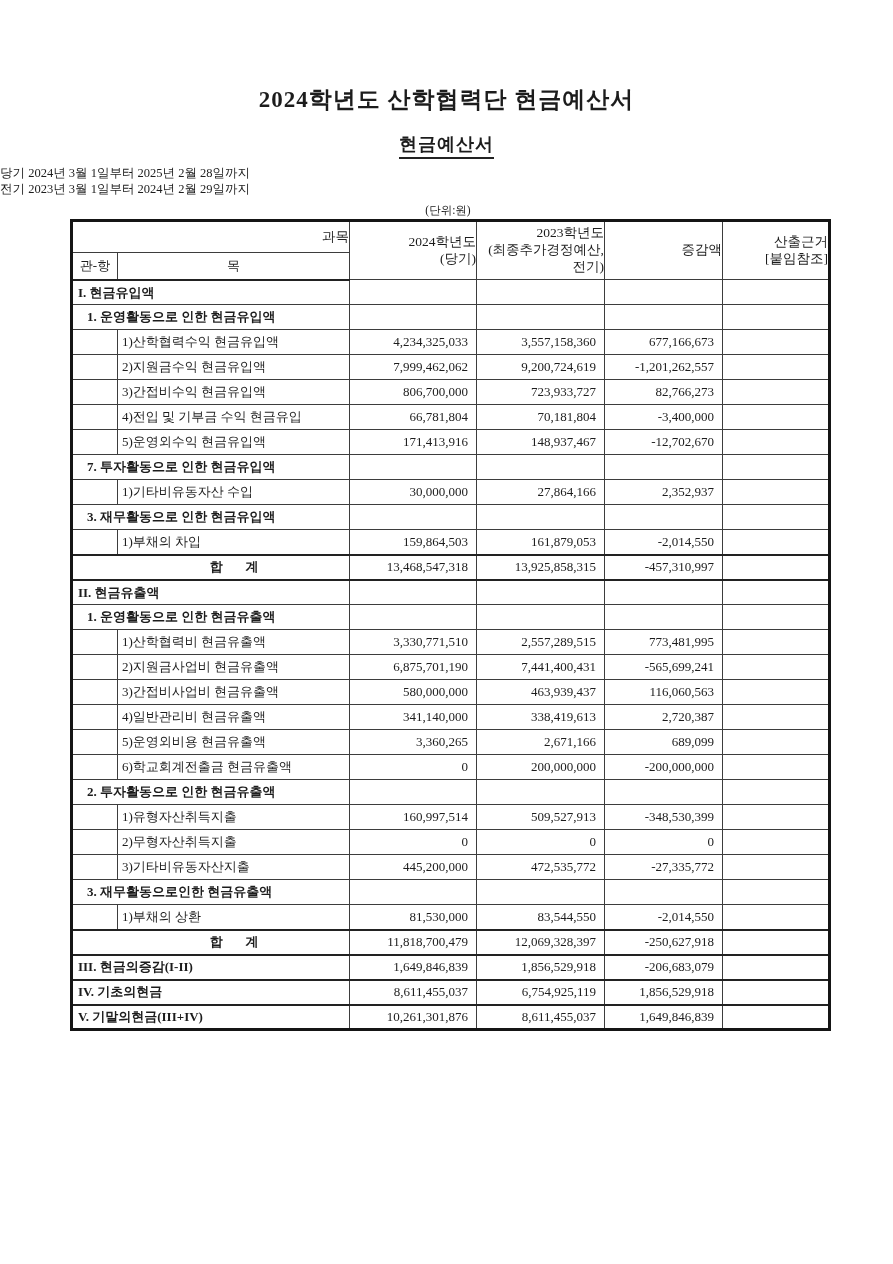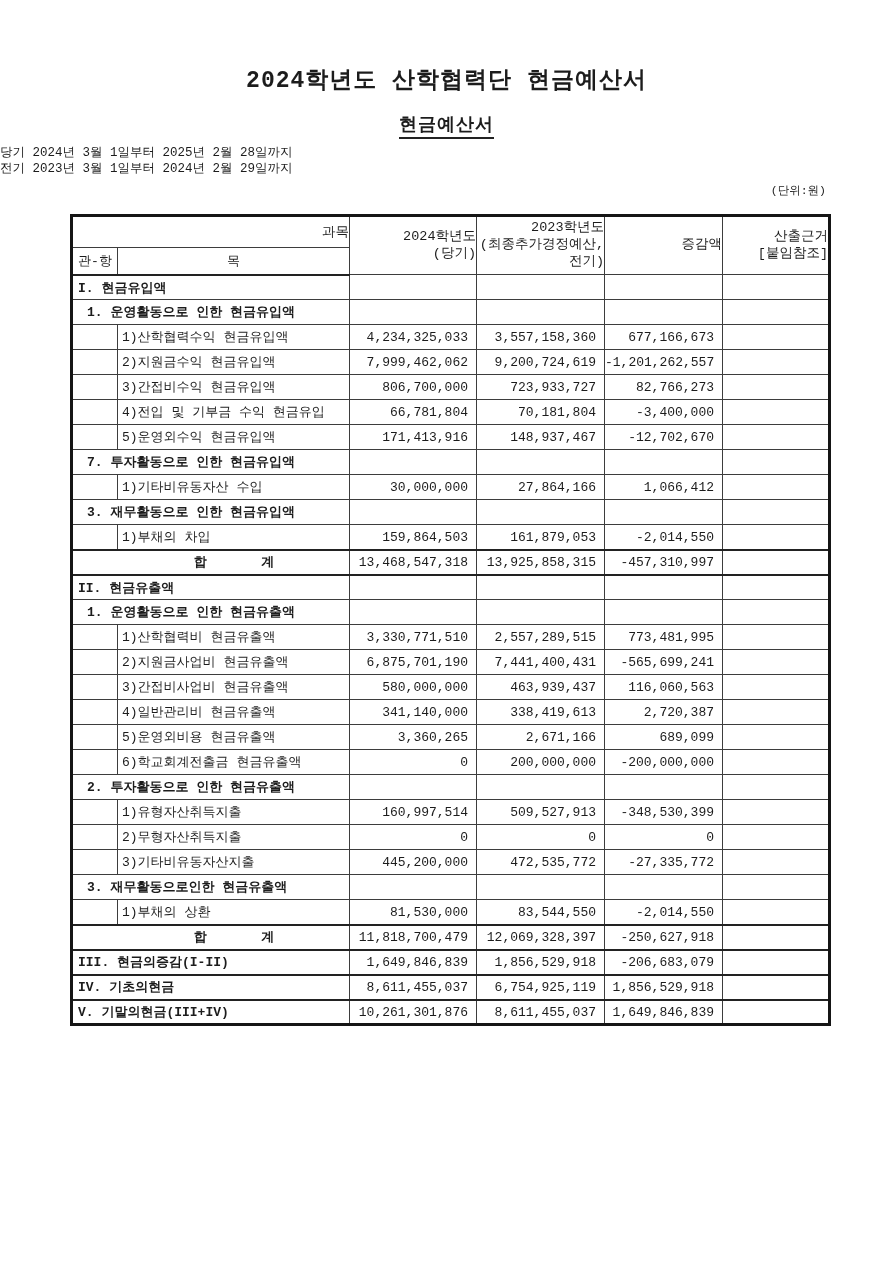--- a/index.html
+++ b/index.html
@@ -4,41 +4,41 @@
 <style>
   * { margin: 0; padding: 0; box-sizing: border-box; }
   html, body { background: #ffffff; }
   body {
     width: 893px; height: 1264px;
     font-family: "Liberation Serif", "DejaVu Serif", serif;
     color: #1c1c1c;
     position: relative;
     overflow: hidden;
   }
-  .doc { width: 893px; height: 1136px; padding-top: 64px; font-family: Liberation Mono, monospace; }
+  .doc { width: 893px; height: 1136px; padding-top: 84px; }
 
   .title {
     text-align: center;
     font-size: 23px;
     font-weight: bold;
     letter-spacing: 1px;
   }
   .subtitle-wrap { text-align: center; margin-top: 17px; }
   .subtitle {
     display: inline-block;
     font-size: 18px;
     font-weight: bold;
     letter-spacing: 1px;
     border-bottom: 2px solid #222;
     padding-bottom: 1px;
   }
   .periods { margin-top: 7px; font-size: 12.5px; line-height: 1.25; }
 
   .sheet { width: 758px; margin-left: 70px; margin-top: 6px; }
-  .unit-note { text-align: right; font-size: 11.5px; padding-right: 2px; margin-bottom: 16px; }
+  .unit-note { text-align: center; font-size: 11.5px; padding-right: 2px; margin-bottom: 1px; }
 
   table.budget {
     width: 758px;
     border-collapse: collapse;
     table-layout: fixed;
     border: 3px solid #151515;
   }
   table.budget th, table.budget td {
     border: 1px solid #3d3d3d;
     font-size: 13px;
@@ -176,21 +176,21 @@
             <td class="c-num"></td>
             <td class="c-num"></td>
             <td class="c-num"></td>
             <td class="c-basis"></td>
           </tr>
           <tr class="r-item">
             <td class="c-gwan"></td>
             <td class="c-label c-item">1)기타비유동자산 수입</td>
             <td class="c-num">30,000,000</td>
             <td class="c-num">27,864,166</td>
-            <td class="c-num">1,066,412</td>
+            <td class="c-num">2,352,937</td>
             <td class="c-basis"></td>
           </tr>
           <tr class="r-s2">
             <td colspan="2" class="c-label c-s2">3. 재무활동으로 인한 현금유입액</td>
             <td class="c-num"></td>
             <td class="c-num"></td>
             <td class="c-num"></td>
             <td class="c-basis"></td>
           </tr>
           <tr class="r-item">

